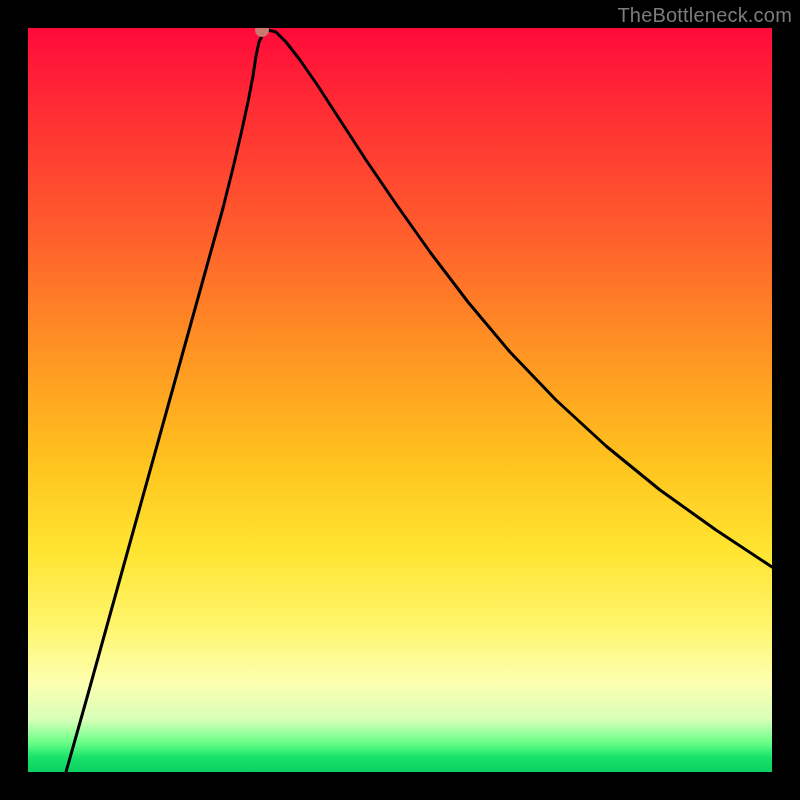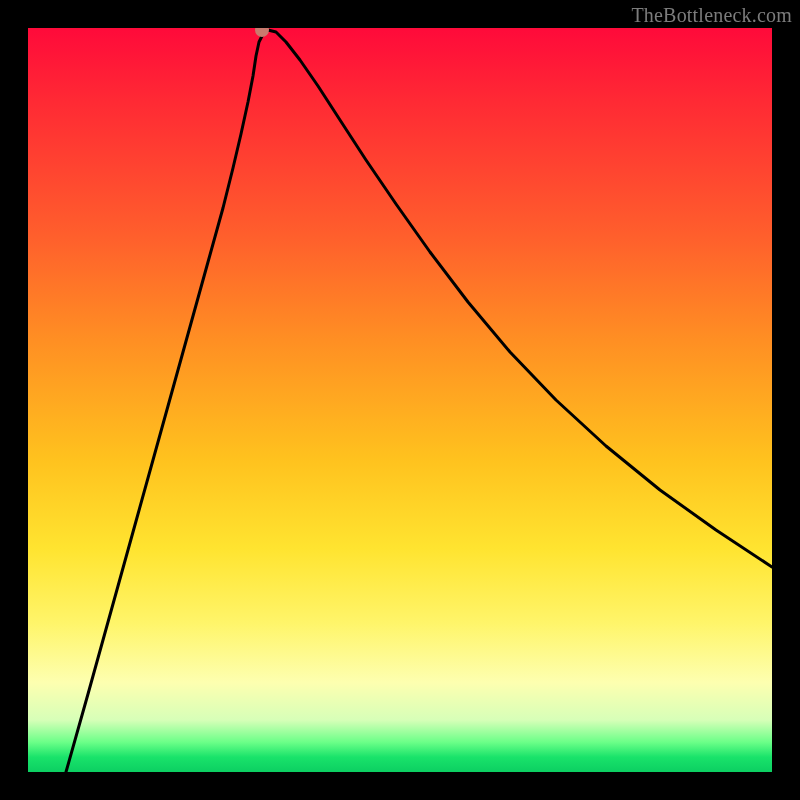--- a/index.html
+++ b/index.html
@@ -49,21 +49,20 @@
   }
   .watermark {
     position: absolute;
     top: 4px;
     right: 8px;
     color: #7c7c7c;
     font-size: 20px;
     font-weight: 400;
     letter-spacing: 0.2px;
     user-select: none;
-    font-family: Liberation Serif, serif;
   }
 </style>
 </head>
 <body>
 
 <div class="frame">
   <div class="plot-area">
     <svg class="curve" viewBox="0 0 744 744" preserveAspectRatio="none">
       <path d="M38 744 L60 666 L85 576 L110 486 L135 396 L160 306 L180 234 L195 180 L205 140 L213 106 L220 74 L225 48 L228 28 L231 14 L235 6 L240 2 L248 4 L258 14 L272 32 L290 58 L312 92 L338 132 L368 176 L402 224 L440 274 L482 324 L528 372 L578 418 L632 462 L688 502 L744 539" fill="none" stroke="#000000" stroke-width="3" stroke-linejoin="round" stroke-linecap="round"></path>
       <circle cx="234" cy="2" r="7" fill="#c97a6e"></circle>

